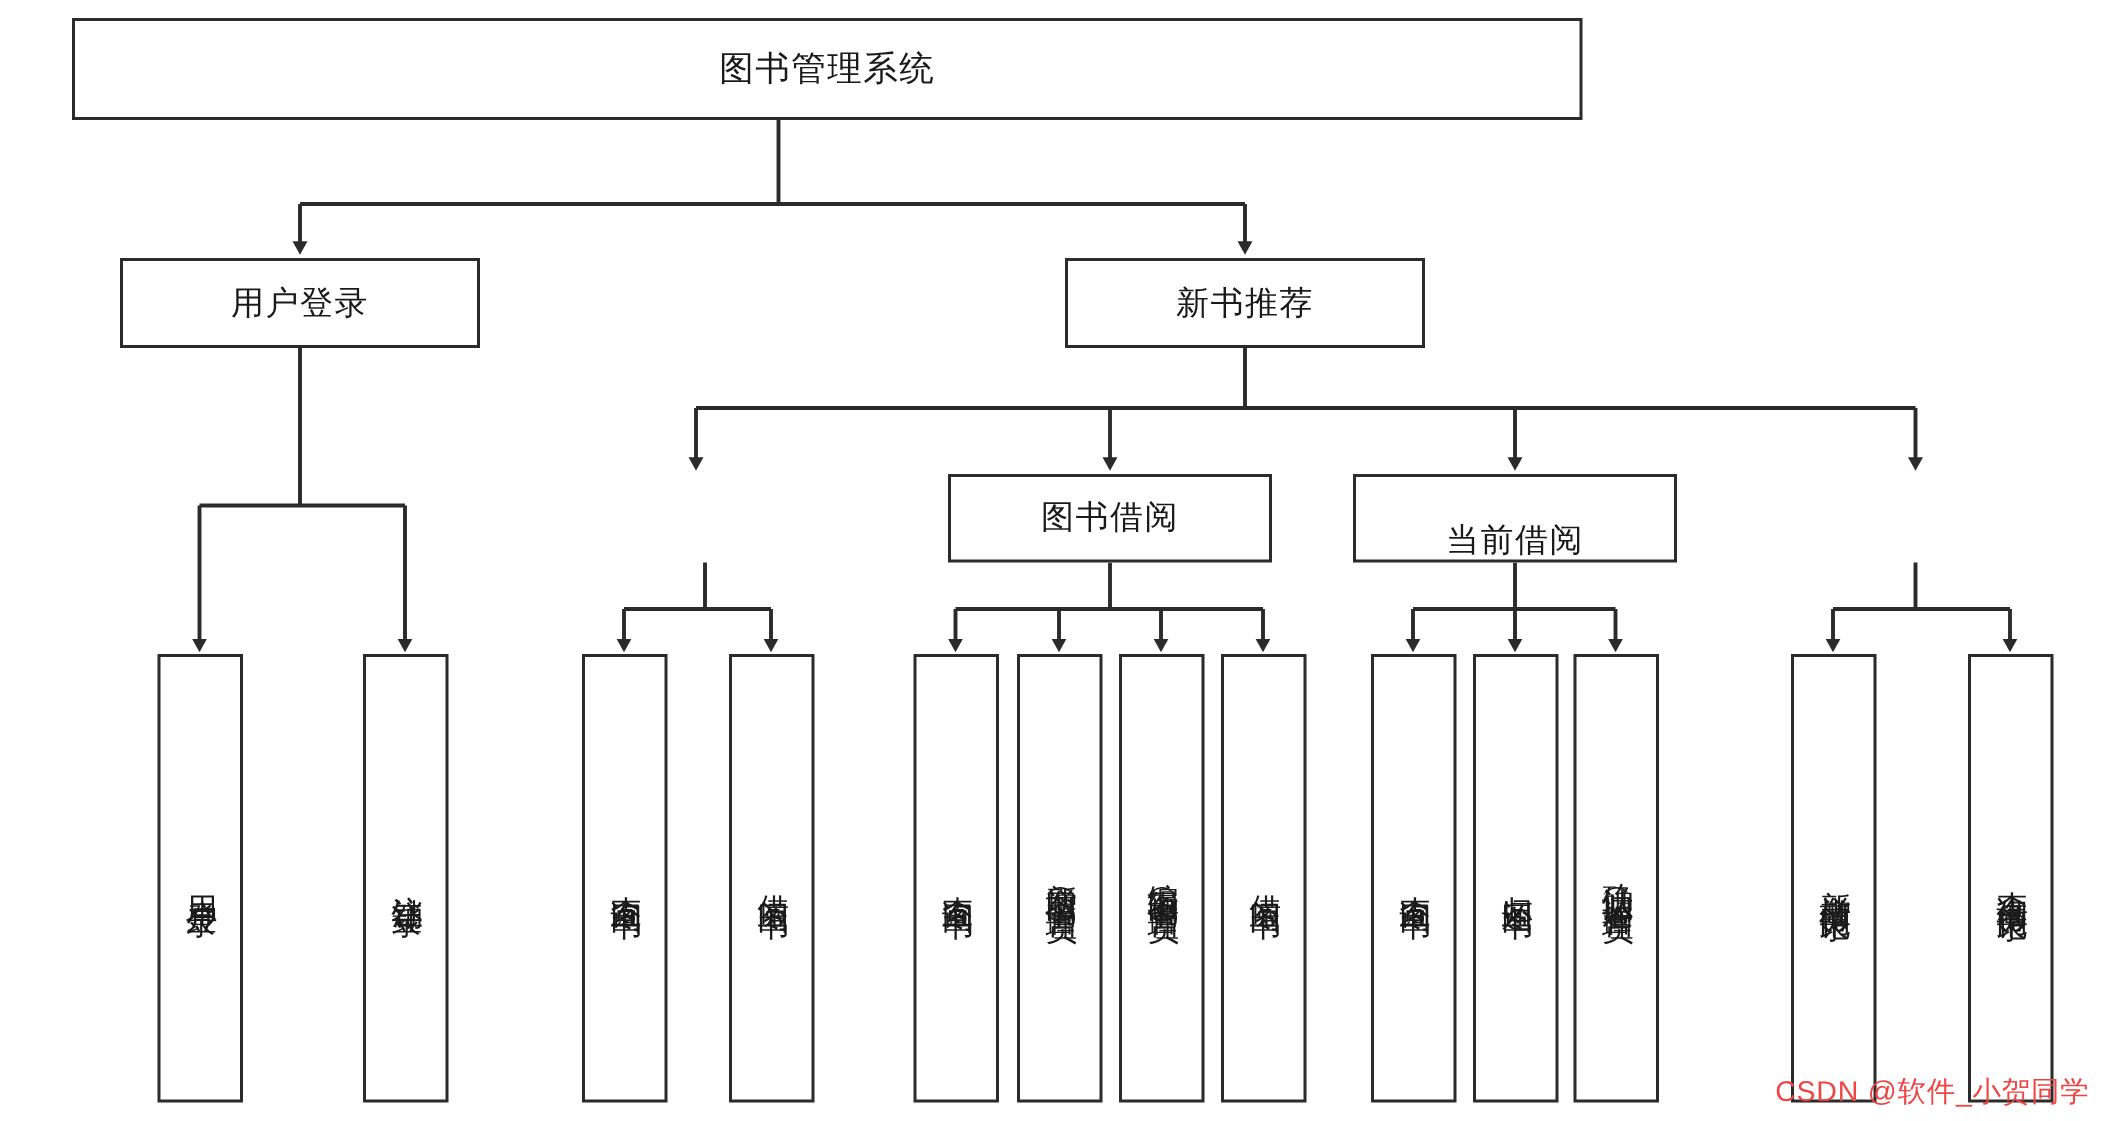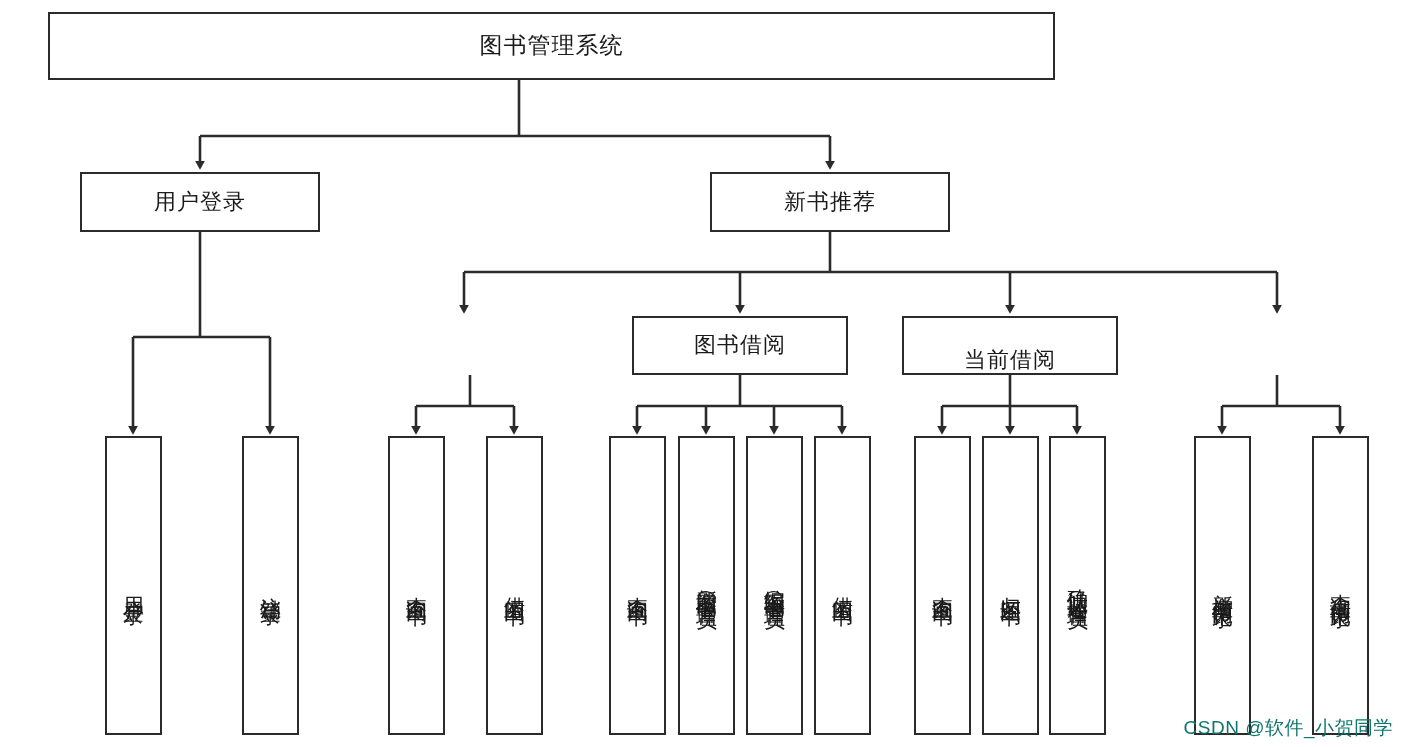--- a/index.html
+++ b/index.html
@@ -59,21 +59,21 @@
     width: 1405px;
     height: 747px;
     z-index: 1;
     pointer-events: none;
   }
   .watermark {
     position: absolute;
     right: 12px;
     bottom: 6px;
     font-size: 19px;
-    color: #0f766e;
+    color: #ef4444;
     letter-spacing: 0.5px;
     z-index: 5;
     white-space: nowrap;
   }
 </style>
 </head>
 <body>
 
 <div id="canvas">
 

